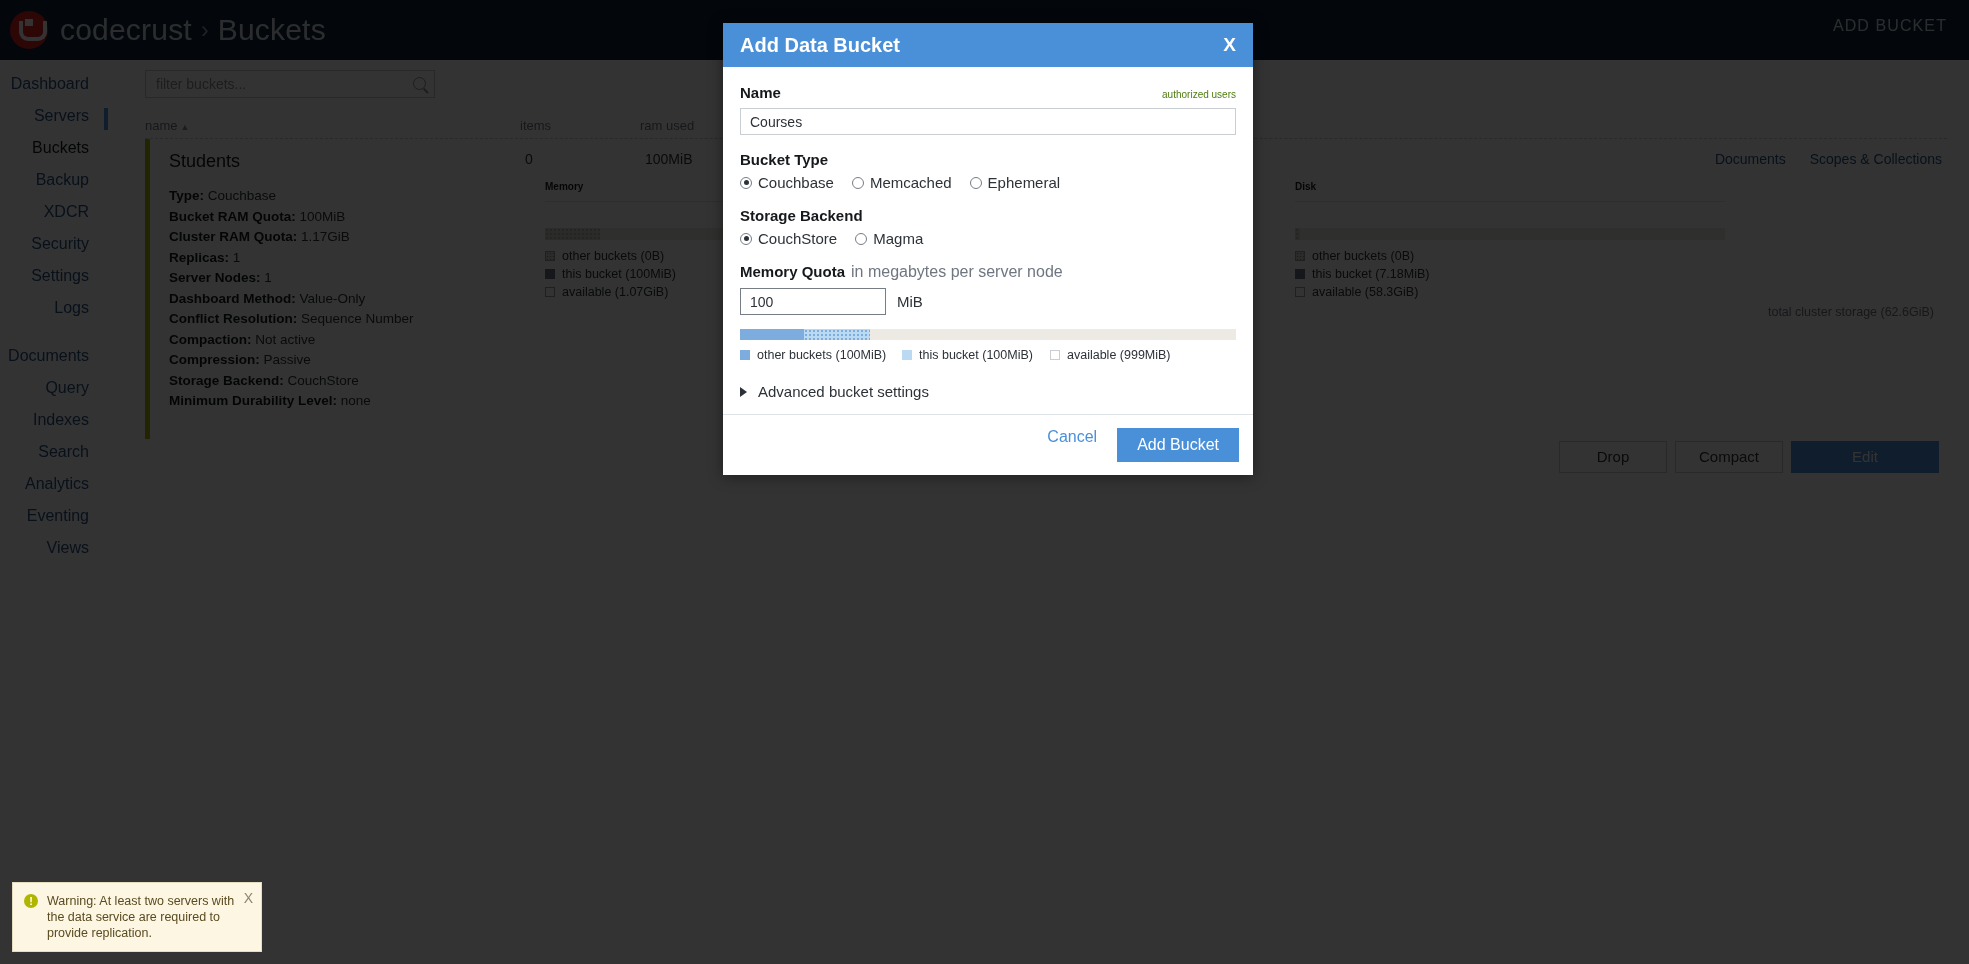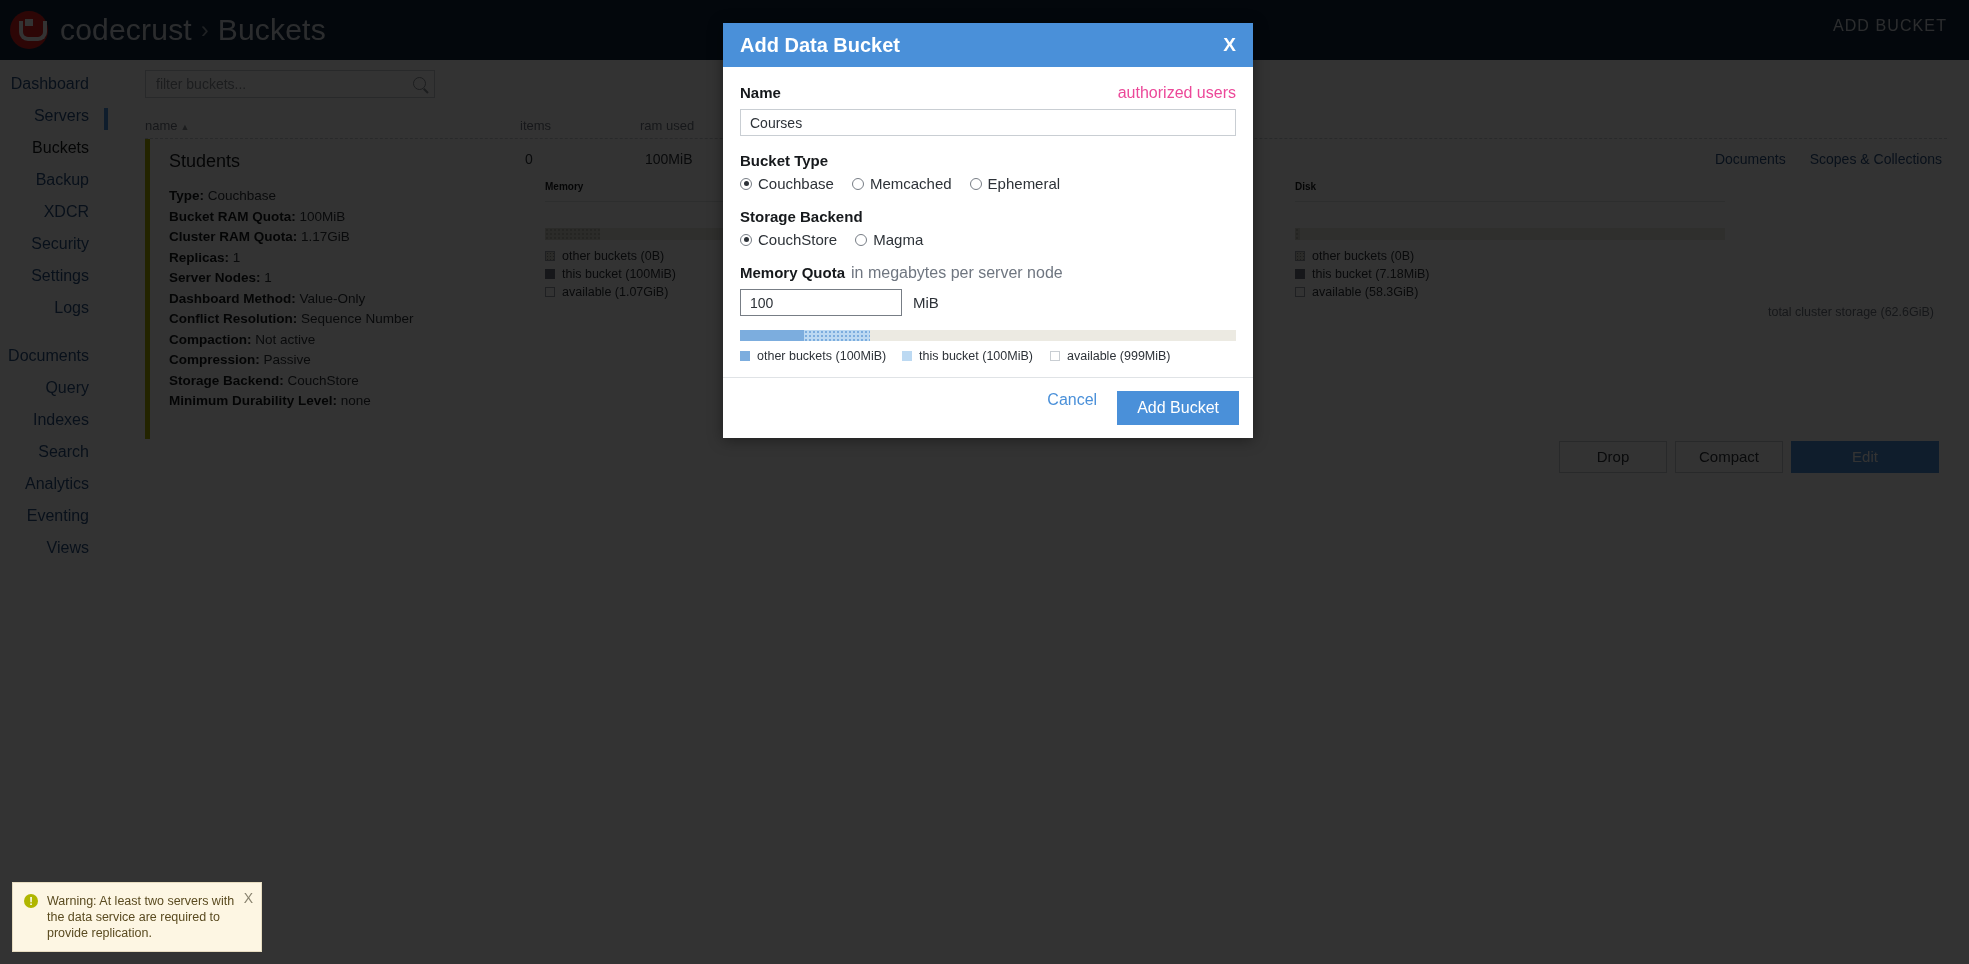--- a/index.html
+++ b/index.html
@@ -169,41 +169,41 @@
   }
   .modal-head {
     height:44px; background:#4a90d9; color:#fff;
     display:flex; align-items:center; padding:0 17px;
     font-size:20px; font-weight:bold;
   }
   .modal-close { margin-left:auto; font-size:19px; font-weight:bold; cursor:pointer; }
   .modal-body { padding:17px 17px 14px 17px; }
   .fld-label-row { display:flex; align-items:baseline; }
   .fld-label { font-size:15px; font-weight:bold; color:#16191c; }
-  .auth-link { margin-left:auto; font-size:16px; color:#ec4899; cursor:pointer; }
+  .auth-link { margin-left:auto; font-size:10px; color:#4d7c0f; cursor:pointer; }
   .txt-input {
     width:100%; height:27px; border:1px solid #c9ced3; background:#fff;
     padding:0 9px; font-size:14px; color:#2d3238; outline:none;
     font-family:"Liberation Sans", sans-serif; margin-top:7px;
   }
   .sec-label { font-size:15px; font-weight:bold; color:#16191c; margin-top:16px; }
   .radio-row { display:flex; align-items:center; gap:5px; margin-top:6px; }
   .radio-opt { display:flex; align-items:center; gap:6px; margin-right:13px; font-size:15px; cursor:pointer; }
   .rdo {
     width:12px; height:12px; border-radius:50%; border:1px solid #777d85;
     background:#fff; position:relative; flex:none;
   }
   .rdo.on::after{
     content:""; position:absolute; left:2.5px; top:2.5px; width:5px; height:5px;
     border-radius:50%; background:#2d3238;
   }
   .hint { font-size:16px; color:#6f7680; font-weight:normal; margin-left:6px; }
   .quota-row { display:flex; align-items:center; gap:11px; margin-top:7px; }
   .quota-input {
-    width:162px; height:27px; border:1px solid #777d85; background:#fff;
+    width:146px; height:27px; border:1px solid #777d85; background:#fff;
     padding:0 9px; font-size:14px; color:#2d3238; outline:none;
     font-family:"Liberation Sans", sans-serif;
   }
   .mib { font-size:15px; color:#2d3238; }
   .mbar {
     position:relative; height:11px; background:#eceae2; margin-top:14px; width:100%;
   }
   .mseg-a { position:absolute; left:0; top:0; height:100%; background:#7cadde; }
   .mseg-b {
     position:absolute; top:0; height:100%; background:#bcd9f2;
@@ -433,20 +433,24 @@
         <div class="ml2">
             <span class="msw b"></span>
             <span>this bucket (100MiB)</span>
           </div>
         <div>
             <span class="msw c"></span>
             <span>available (999MiB)</span>
           </div>
       </div>
 
+      <div class="adv-row">
+        <span class="tri"></span>
+        <span>Advanced bucket settings</span>
+      </div>
     </div>
 
     <div class="modal-foot">
       <span class="cancel-btn">Cancel</span>
       <button class="add-btn">Add Bucket</button>
     </div>
   </div>
 
 </div>
 

